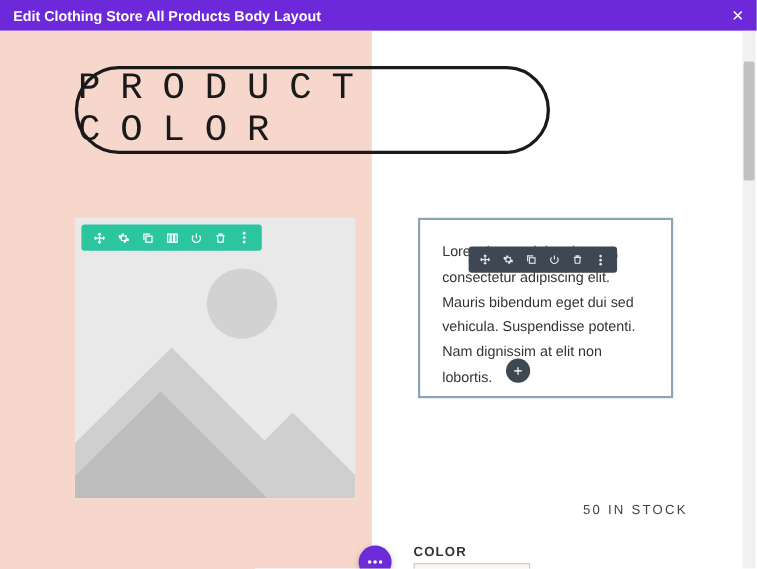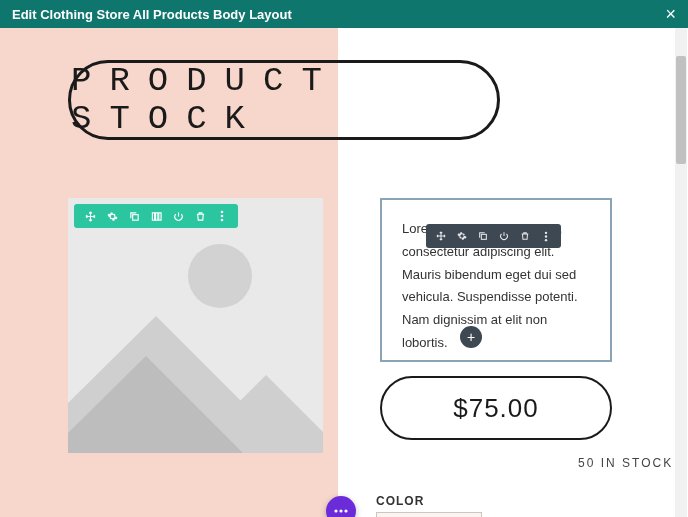--- a/index.html
+++ b/index.html
@@ -1,54 +1,54 @@
 <!DOCTYPE html>
 <html><head>
 <meta charset="utf-8">
 <style>
   *{box-sizing:border-box;margin:0;padding:0;}
   html,body{width:688px;height:517px;overflow:hidden;font-family:Arial,Helvetica,sans-serif;}
-  .topbar{height:28px;background:#0f766e;color:#fff;display:flex;align-items:center;justify-content:space-between;padding:0 12px;font-size:13px;font-weight:600;}
+  .topbar{height:28px;background:#6d28d9;color:#fff;display:flex;align-items:center;justify-content:space-between;padding:0 12px;font-size:13px;font-weight:600;}
   .close-x{font-size:18px;cursor:pointer;font-weight:300;}
   .viewport{position:relative;width:688px;height:489px;overflow:hidden;background:#fff;}
   .scrollbar-track{position:absolute;right:1px;top:0;width:12px;height:100%;background:#f1f1f1;}
   .scrollbar-thumb{position:absolute;right:2px;top:28px;width:10px;height:108px;background:#c1c1c1;border-radius:2px;}
   .pink-bg{position:absolute;left:0;top:0;width:338px;height:489px;background:#f7d7cc;}
   .pill-title{position:absolute;left:68px;top:32px;width:432px;height:80px;border:3px solid #1a1a1a;border-radius:60px;display:flex;align-items:center;justify-content:center;}
   .pill-title span{font-size:34px;letter-spacing:18px;font-weight:300;color:#1a1a1a;font-family:"Courier New",monospace;}
   .img-module{position:absolute;left:68px;top:170px;width:255px;height:255px;background:#e9e9e9;overflow:hidden;}
   .img-placeholder svg{display:block;}
   .green-toolbar{position:absolute;left:74px;top:176px;height:24px;background:#2bc6a0;border-radius:3px;display:flex;align-items:center;gap:10px;padding:0 10px;color:#fff;}
   .green-toolbar .ico,.dark-toolbar .ico{width:12px;height:12px;display:flex;align-items:center;justify-content:center;font-size:11px;}
   .desc-module{position:absolute;left:380px;top:170px;width:232px;height:164px;border:2px solid #8aa3b5;padding:18px 20px;}
   .desc-text{font-size:13px;line-height:1.75;color:#333;}
   .dark-toolbar{position:absolute;left:426px;top:196px;height:24px;background:#3d4852;border-radius:3px;display:flex;align-items:center;gap:9px;padding:0 9px;color:#e5e7eb;z-index:5;}
   .plus-circle{position:absolute;left:460px;top:298px;width:22px;height:22px;border-radius:50%;background:#3d4852;color:#fff;display:flex;align-items:center;justify-content:center;font-size:14px;z-index:3;}
   .price-pill{position:absolute;left:380px;top:348px;width:232px;height:64px;border:2px solid #1a1a1a;border-radius:40px;display:flex;align-items:center;justify-content:center;}
   .price-pill span{font-size:26px;letter-spacing:1px;color:#1a1a1a;}
-  .stock{position:absolute;left:530px;top:428px;font-size:12px;letter-spacing:2px;color:#444;margin-left:48px;}
+  .stock{position:absolute;left:530px;top:428px;font-size:12px;letter-spacing:2px;color:#444;}
   .color-label{position:absolute;left:376px;top:466px;font-size:12px;letter-spacing:1px;color:#333;font-weight:600;text-align:right;}
   .select-box{position:absolute;left:376px;top:484px;border:1px solid #d2c4bc;background:#fbf5f1;font-size:11px;color:#555;padding:3px 12px 3px 6px;}
   .fab{position:absolute;left:326px;top:468px;width:30px;height:30px;border-radius:50%;background:#6c2bd9;color:#fff;display:flex;align-items:center;justify-content:center;letter-spacing:1px;font-size:12px;box-shadow:0 2px 6px rgba(0,0,0,0.25);}
   svg{pointer-events:none;}
 </style>
 </head>
 <body>
 
 <div class="topbar">
   <span>Edit Clothing Store All Products Body Layout</span>
   <span class="close-x">×</span>
 </div>
 
 <div class="viewport">
 
   <div class="pink-bg"></div>
 
   <div class="pill-title">
-    <span>PRODUCT STOCK</span>
+    <span>PRODUCT COLOR</span>
   </div>
 
   <div class="img-module">
     <div class="img-placeholder">
       <svg width="255" height="255" viewBox="0 0 255 255">
         <rect width="255" height="255" fill="#e9e9e9"></rect>
         <circle cx="152" cy="78" r="32" fill="#d2d2d2"></circle>
         <polygon points="0,255 0,205 88,118 200,230 200,255" fill="#cfcfcf"></polygon>
         <polygon points="120,255 198,177 255,234 255,255" fill="#cfcfcf"></polygon>
         <polygon points="0,255 0,235 78,158 175,255" fill="#bdbdbd"></polygon>
@@ -134,23 +134,20 @@
         <svg width="4" height="11" viewBox="0 0 4 12" fill="#e5e7eb">
           <circle cx="2" cy="2" r="1.3"></circle>
           <circle cx="2" cy="6" r="1.3"></circle>
           <circle cx="2" cy="10" r="1.3"></circle>
         </svg>
       </span>
   </div>
 
   <div class="plus-circle">+</div>
 
-  <div class="price-pill">
-    <span>$75.00</span>
-  </div>
 
   <div class="stock">50 IN STOCK</div>
 
   <div class="color-label">COLOR</div>
 
   <div class="select-box">
     <span>Choose an option</span>
   </div>
 
   <div class="fab">

